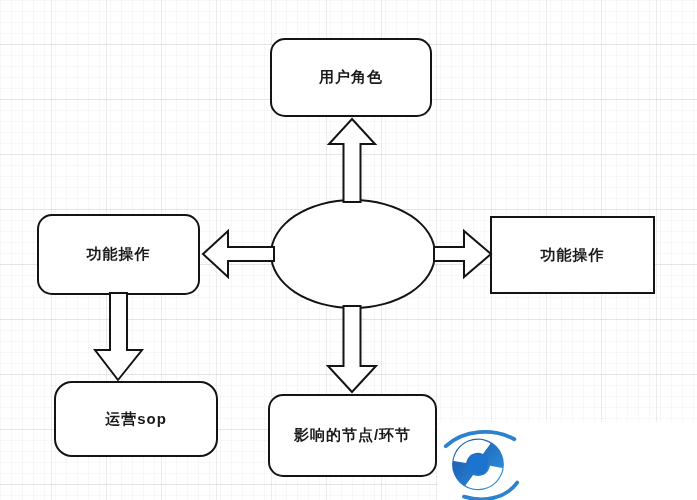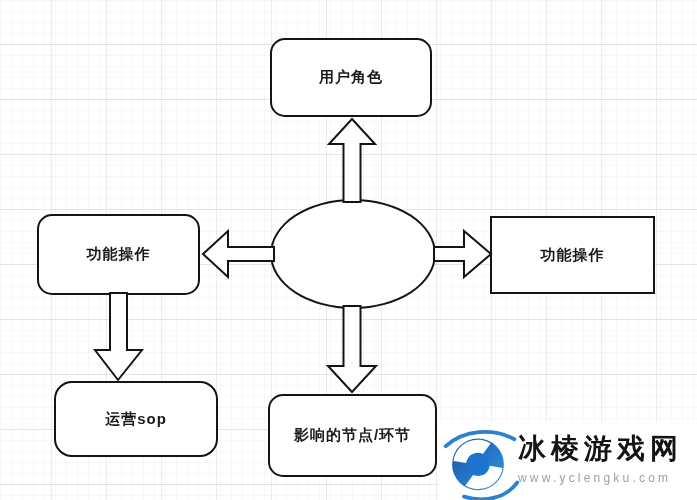--- a/index.html
+++ b/index.html
@@ -110,17 +110,13 @@
         </linearGradient>
       </defs>
       <path d="M 4 26 C 30 2, 72 0, 102 16" fill="none" stroke="#2c82cf" stroke-width="5.5" stroke-linecap="round"></path>
       <path d="M 30 98 C 60 107, 90 100, 106 78" fill="none" stroke="#2c82cf" stroke-width="5.5" stroke-linecap="round"></path>
       <circle cx="50" cy="52" r="37" fill="url(#lg)"></circle>
       <path d="M 15 47 A 35 35 0 0 1 68 22 L 57 37 A 17 17 0 0 0 33 50 Z" fill="#ffffff"></path>
       <path d="M 85 57 A 35 35 0 0 1 32 82 L 43 67 A 17 17 0 0 0 67 54 Z" fill="#ffffff"></path>
       <rect x="36.5" y="38.5" width="27" height="27" rx="6" fill="#1b74cf" transform="rotate(8 50 52)"></rect>
     </svg>
   </div>
-  <div id="wm-text">
-    <div id="wm-title">冰棱游戏网</div>
-    <div id="wm-url">www.yclengku.com</div>
-  </div>
 </div>
 
 </body></html>

